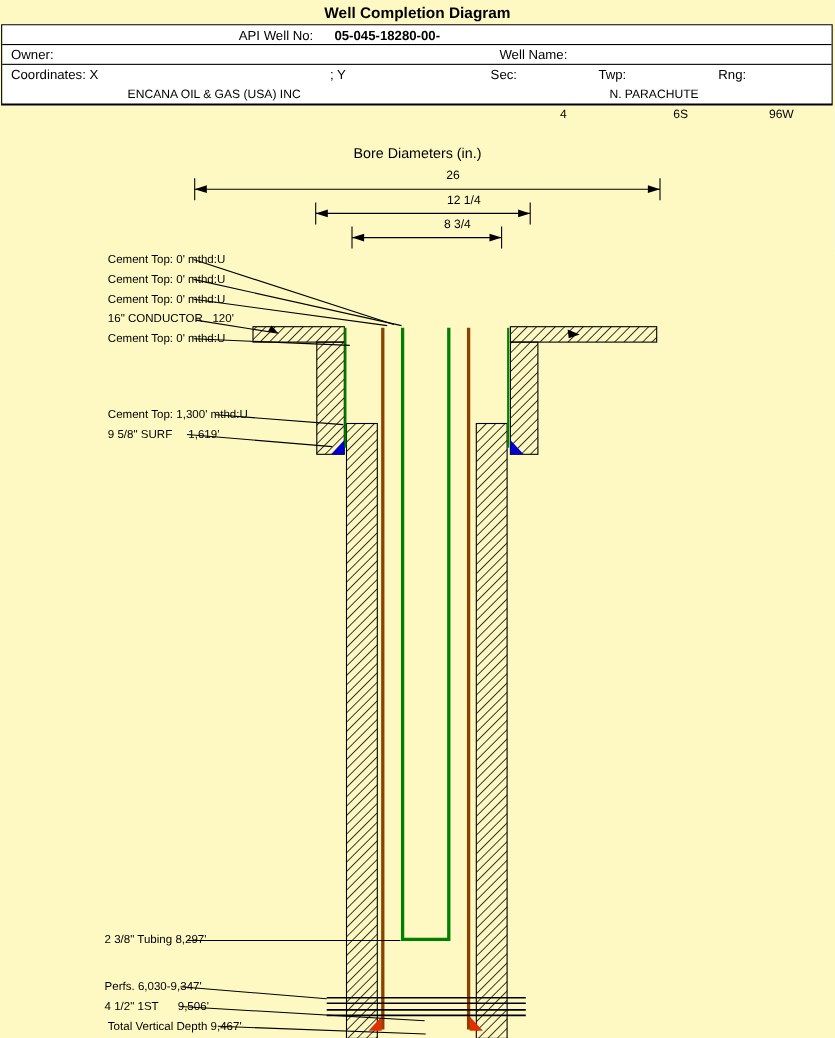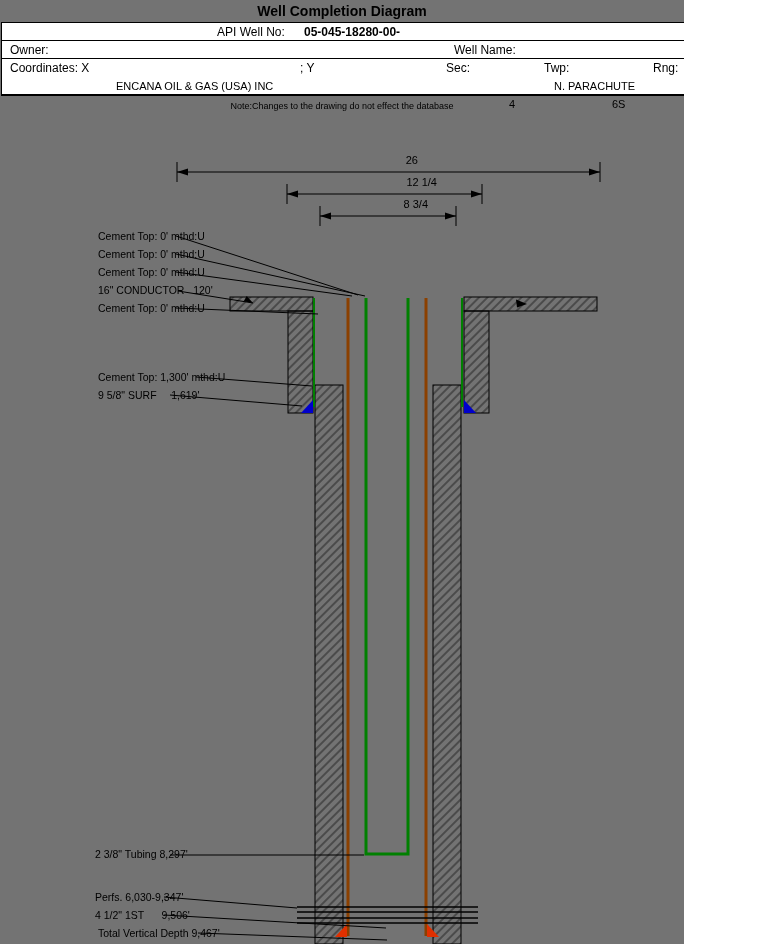--- a/index.html
+++ b/index.html
@@ -1,18 +1,18 @@
 <!DOCTYPE html>
 <html><head>
 <meta charset="utf-8">
 <style>
   * { margin:0; padding:0; box-sizing:border-box; }
   html,body { background:#ffffff; }
   body { font-family:"Liberation Sans", sans-serif; width:759px; height:944px; }
-  .page { position:relative; width:684px; height:944px; background:#737373; overflow:hidden; }
+  .page { position:relative; width:759px; height:944px; background:#fef9c3; overflow:hidden; }
   .doc-title { position:absolute; top:3px; left:0; width:100%; text-align:center; font-size:14px; font-weight:bold; }
   .hbox { position:absolute; top:22px; left:1px; width:756px; height:74px; border:1px solid #000; border-bottom:2px solid #000; background:#fff; }
   .hrow { position:relative; height:18px; border-bottom:1px solid #000; }
   .hrow.last { border-bottom:none; }
   .hrow span { position:absolute; top:2px; white-space:pre; }
   .lbl { font-weight:normal; font-size:12px; }
   .val { font-size:11px; top:3px !important;margin-top:36px; }
   .note { position:absolute; top:101px; left:0; width:100%; text-align:center; font-size:9px; color:#000; }
   .bore-title { position:absolute; top:132px; left:0; width:100%; text-align:center; font-size:13px; }
   .dim { position:absolute; font-size:11px; text-align:right; }
@@ -42,22 +42,22 @@
       <span class="lbl" style="left:298px">; Y</span>
       <span class="lbl" style="left:444px">Sec:</span>
       <span class="val" style="left:507px">4</span>
       <span class="lbl" style="left:542px">Twp:</span>
       <span class="val" style="left:610px">6S</span>
       <span class="lbl" style="left:651px">Rng:</span>
       <span class="val" style="left:697px">96W</span>
     </div>
   </div>
 
-  <div class="note">Note:Changes to the drawing do not effect the database</div>
 
+  <div class="bore-title">Bore Diameters (in.)</div>
   <div class="dim" style="left:358px;top:154px;width:60px">26</div>
   <div class="dim" style="left:357px;top:176px;width:80px">12 1/4</div>
   <div class="dim" style="left:348px;top:198px;width:80px">8 3/4</div>
 
   <svg class="schematic" width="759" height="944" viewBox="0 0 759 944">
     <defs>
       <pattern id="hatch" width="6" height="6" patternUnits="userSpaceOnUse" patternTransform="rotate(45)">
         <line x1="3" y1="0" x2="3" y2="6" stroke="#000" stroke-width="0.7"></line>
       </pattern>
     </defs>

